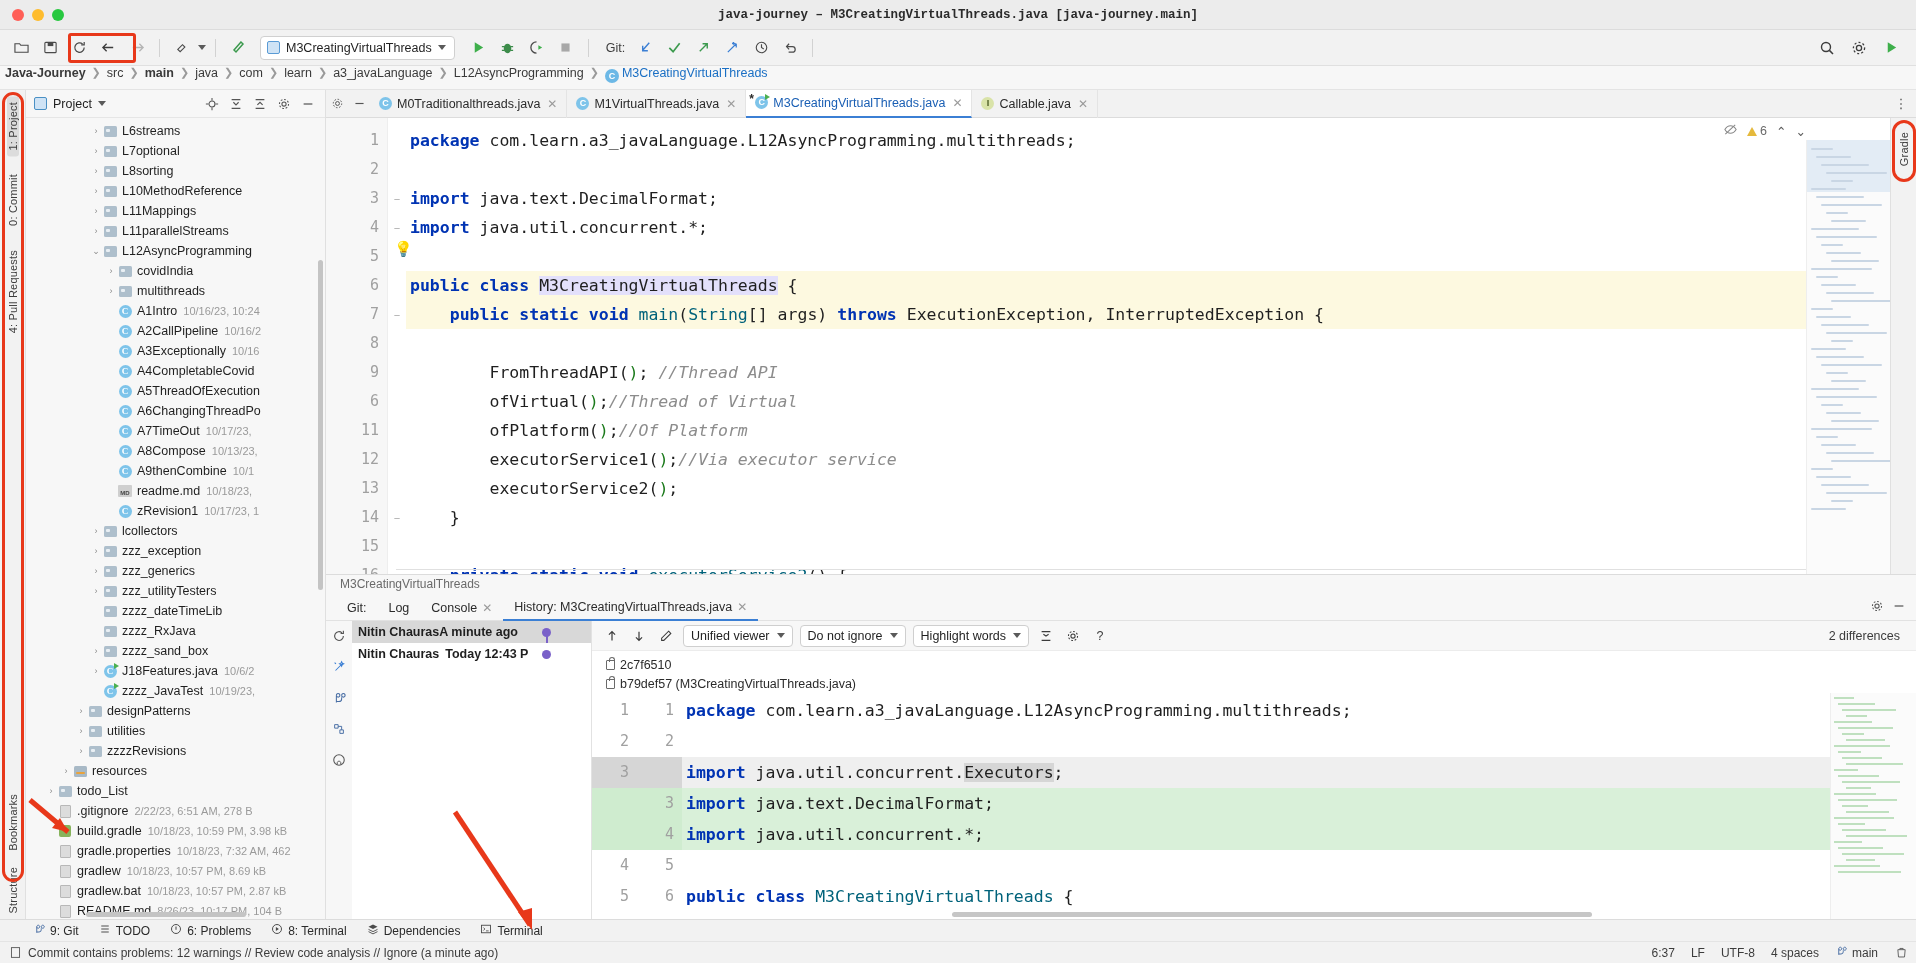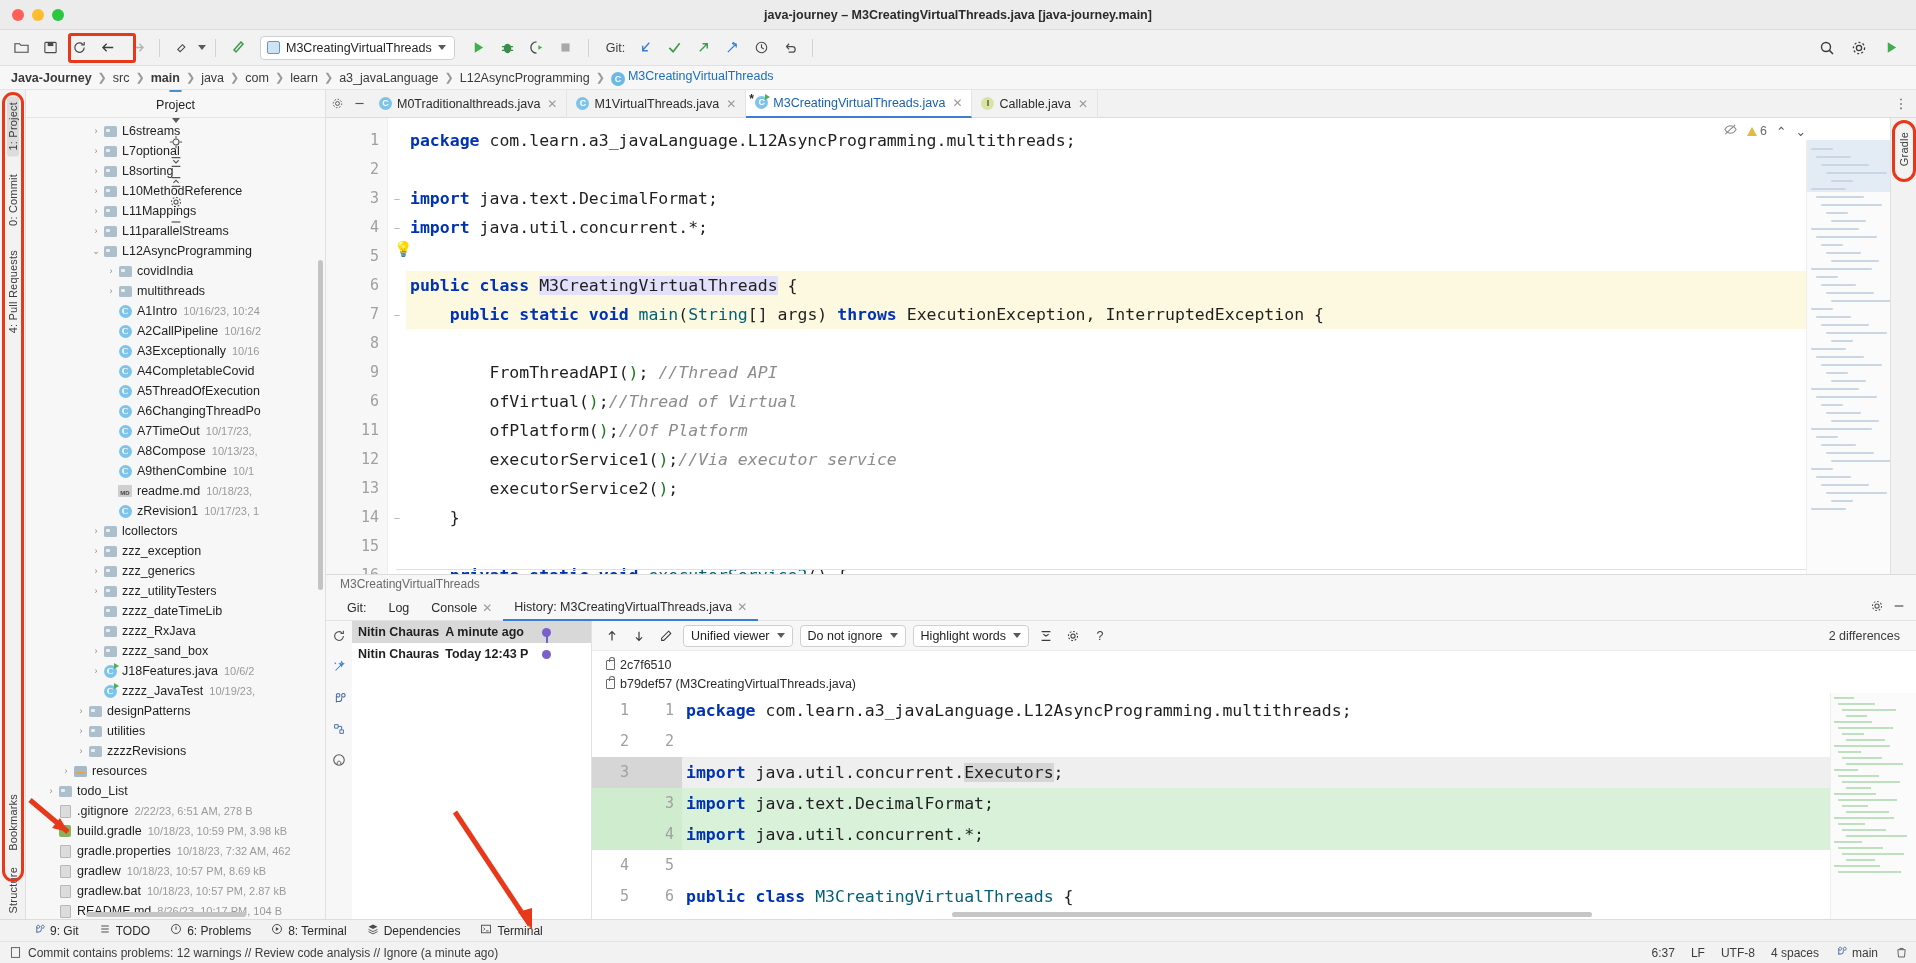--- a/index.html
+++ b/index.html
@@ -8,21 +8,21 @@
     width:1916px; height:963px;
     font-family:"Liberation Sans", sans-serif;
     font-size:13px; color:#1f1f1f;
     background:#f2f2f2; overflow:hidden;
     -webkit-font-smoothing:antialiased;
   }
 
   
   #titlebar {
     height:30px; background:#ececec; border-bottom:1px solid #dcdcdc;
-    display:flex; align-items:center; position:relative;
+    display:flex; align-items:center; position:relative;font-family:Liberation Mono, monospace;
   }
   .traffic { display:flex; gap:8px; padding-left:12px; }
   .tl { width:12px; height:12px; border-radius:50%; }
   .tl.r { background:#ff5f57; }
   .tl.y { background:#febc2e; }
   .tl.g { background:#28c840; }
   #titletext {
     position:absolute; left:0; right:0; text-align:center;
     font-size:12.5px; font-weight:bold; color:#2b2b2b; pointer-events:none;
   }
@@ -50,21 +50,21 @@
   .gitlabel { font-size:12.5px; color:#3c3c3c; margin:0 4px 0 8px; }
   #nav-highlight {
     position:absolute; left:68px; top:3px; width:68px; height:30px;
     border:3px solid #e8381a; border-radius:3px; pointer-events:none;
   }
   #toolbar-right { margin-left:auto; display:flex; align-items:center; gap:6px; padding-right:4px; }
 
   
   #breadcrumb {
     height:24px; background:#f7f7f7; border-bottom:1px solid #e4e4e4;
-    display:flex; align-items:center; padding-left:6px; font-size:12.5px; color:#3a3a3a;
+    display:flex; align-items:flex-start; font-size:12.5px; color:#3a3a3a;
     gap:1px;
   }
   #breadcrumb .crumb { padding:0 5px; white-space:nowrap; }
   #breadcrumb .crumb.bold { font-weight:bold; }
   #breadcrumb .crumb.link { color:#1a6fc4; }
   #breadcrumb .chev { color:#9a9a9a; font-size:11px; }
   .cls-badge {
     display:inline-block; width:14px;height:14px;border-radius:50%;
     background:#6cb8e6; color:#fff; font-size:9px; line-height:14px; text-align:center;
     margin-right:3px; vertical-align:-2px; font-weight:bold;
@@ -91,21 +91,21 @@
     border:3px solid #e8381a; border-radius:14px; pointer-events:none;
   }
 
   
   #projectpanel {
     width:300px; flex:0 0 300px; background:#f7f7f7; border-right:1px solid #e0e0e0;
     display:flex; flex-direction:column; overflow:hidden; position:relative;
   }
   #projhead {
     height:28px; display:flex; align-items:center; gap:6px; padding:0 8px;
-    border-bottom:1px solid #e6e6e6; font-size:12.5px;flex-direction:column;
+    border-bottom:1px solid #e6e6e6; font-size:12.5px;
   }
   #projhead .pico { width:13px;height:13px;border:1.6px solid #4a90c4;background:#cfe3f5;border-radius:2px; }
   #projhead .spacer { margin-left:auto; }
   #projhead .hicon { width:18px;height:18px;display:flex;align-items:center;justify-content:center;color:#555; }
   #tree { flex:1; overflow:hidden; padding-top:3px; font-size:12.5px; }
   .trow { height:20px; display:flex; align-items:center; white-space:nowrap; padding-right:4px; }
   .tarrow { width:12px; text-align:center; color:#8a8a8a; font-size:9px; flex:0 0 12px; }
   .tico { width:16px; flex:0 0 16px; display:flex; align-items:center; justify-content:center; margin-right:4px; }
   .folder {
     width:13px;height:11px;background:#aebfcc;border-radius:1.5px; position:relative;
@@ -1046,21 +1046,21 @@
             <svg width="14" height="14" viewBox="0 0 16 16">
                 <circle cx="8" cy="8" r="6" fill="none" stroke="#555" stroke-width="1.2"></circle>
                 <path d="M6 13v-2c0-1 1-1.6 2-1.6S10 10 10 11v2" stroke="#555" stroke-width="1.1" fill="none"></path>
               </svg>
           </span>
         </div>
 
         <div id="commitlist">
           <div class="commitrow sel">
             <span>Nitin Chauras</span>
-            <span style="margin-left:6px">A minute ago</span>
+            <span style="">A minute ago</span>
             <span class="cdot"></span>
             <span class="cline-v"></span>
           </div>
           <div class="commitrow">
             <span>Nitin Chauras</span>
             <span style="margin-left:6px">Today 12:43 P</span>
             <span class="cdot"></span>
           </div>
         </div>
 

